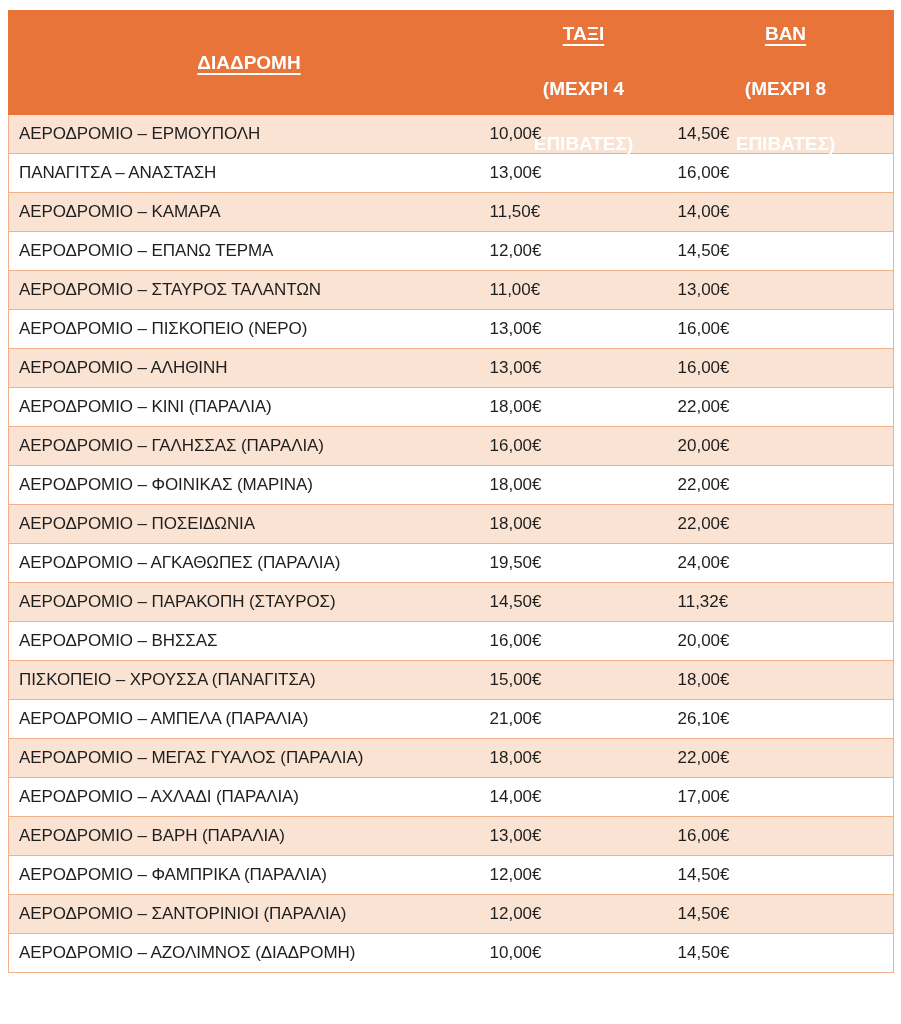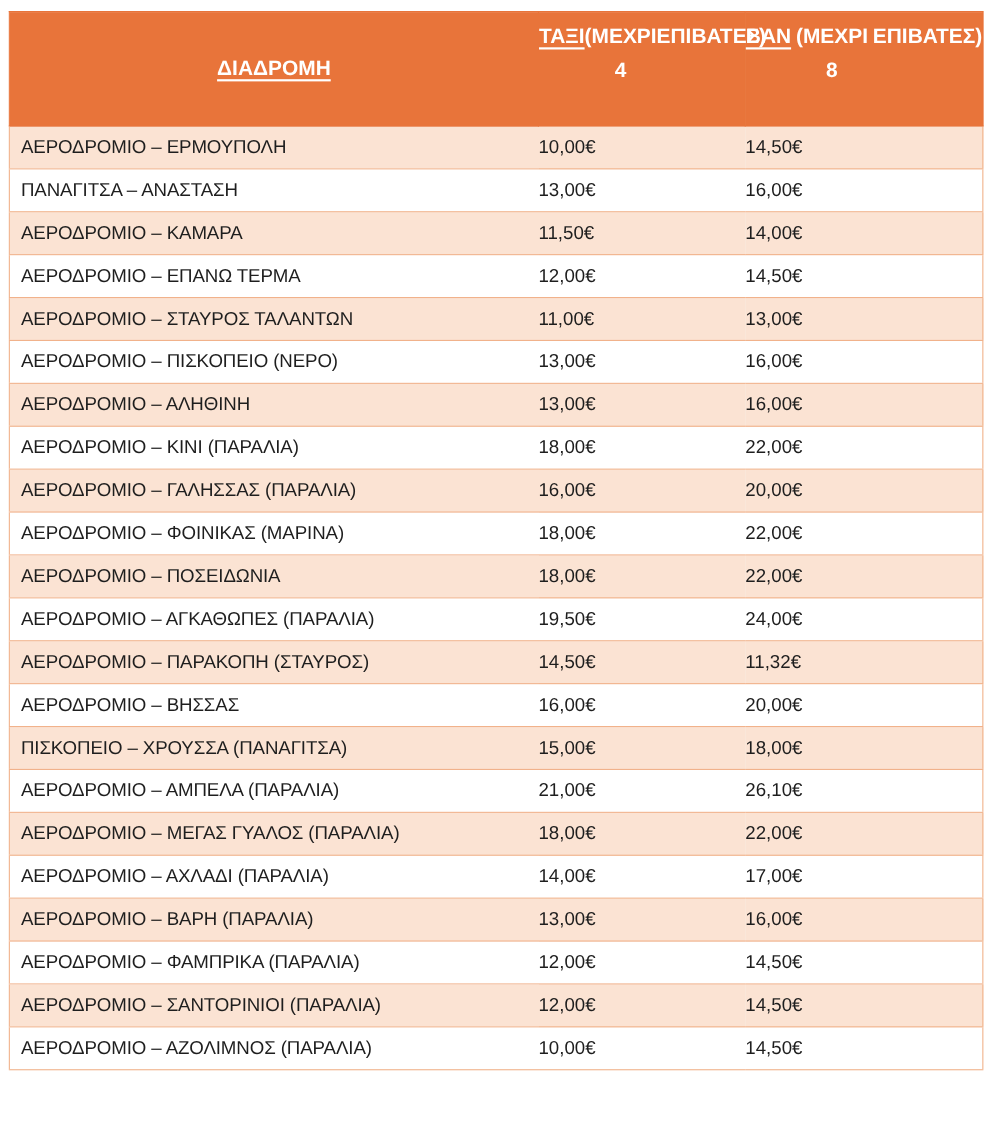--- a/index.html
+++ b/index.html
@@ -34,24 +34,24 @@
     text-align:center;vertical-align:middle;
     padding:0;line-height:31px;
     border:1px solid var(--header-bg);
   }
   thead .col-title{
     text-decoration:underline;
     text-underline-offset:4px;
     text-decoration-thickness:2px;
   }
   thead .header-stack{
-    display:flex;flex-direction:row;justify-content:flex-start;
+    display:flex;flex-direction:column;justify-content:flex-start;
     height:96px;padding-top:7px;
   }
-  thead .sub-line{font-weight:bold;}
+  thead .sub-line{font-weight:bold;margin-top:24px;}
 
   tbody td{
     height:38px;
     border-top:1px solid var(--border);
     border-bottom:1px solid var(--border);
     color:var(--row-text);
     padding:0;
     vertical-align:middle;
     background:#FFFFFF;
   }
@@ -197,19 +197,19 @@
     <td class="route">ΑΕΡΟΔΡΟΜΙΟ – ΦΑΜΠΡΙΚΑ (ΠΑΡΑΛΙΑ)</td>
     <td class="fare">12,00€</td>
     <td class="fare">14,50€</td>
   </tr>
         <tr>
     <td class="route">ΑΕΡΟΔΡΟΜΙΟ – ΣΑΝΤΟΡΙΝΙΟΙ (ΠΑΡΑΛΙΑ)</td>
     <td class="fare">12,00€</td>
     <td class="fare">14,50€</td>
   </tr>
         <tr>
-    <td class="route">ΑΕΡΟΔΡΟΜΙΟ – ΑΖΟΛΙΜΝΟΣ (ΠΑΡΑΛΙΑ)</td>
+    <td class="route">ΑΕΡΟΔΡΟΜΙΟ – ΑΖΟΛΙΜΝΟΣ (ΔΙΑΔΡΟΜΗ)</td>
     <td class="fare">10,00€</td>
     <td class="fare">14,50€</td>
   </tr>
       </tbody>
   </table>
 </div>
 
 </body></html>

